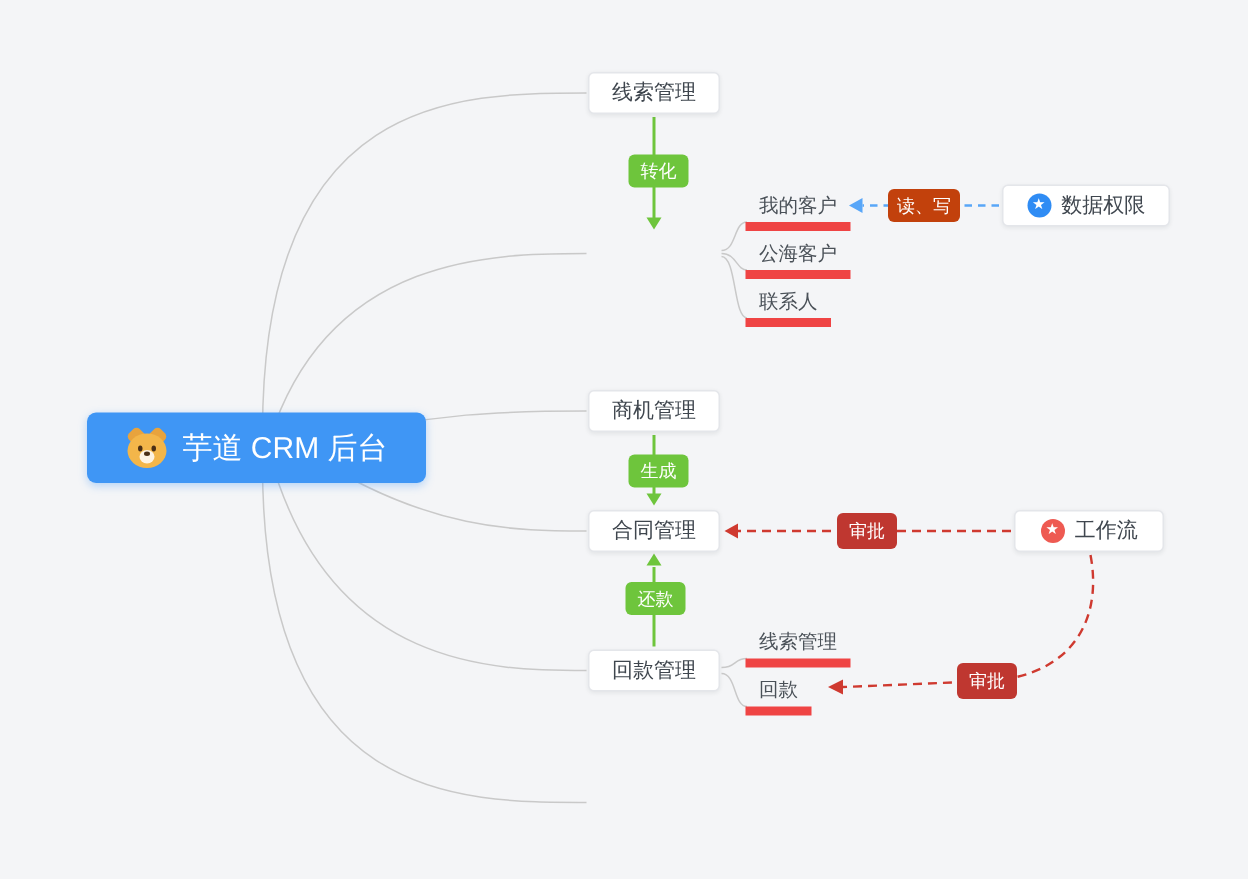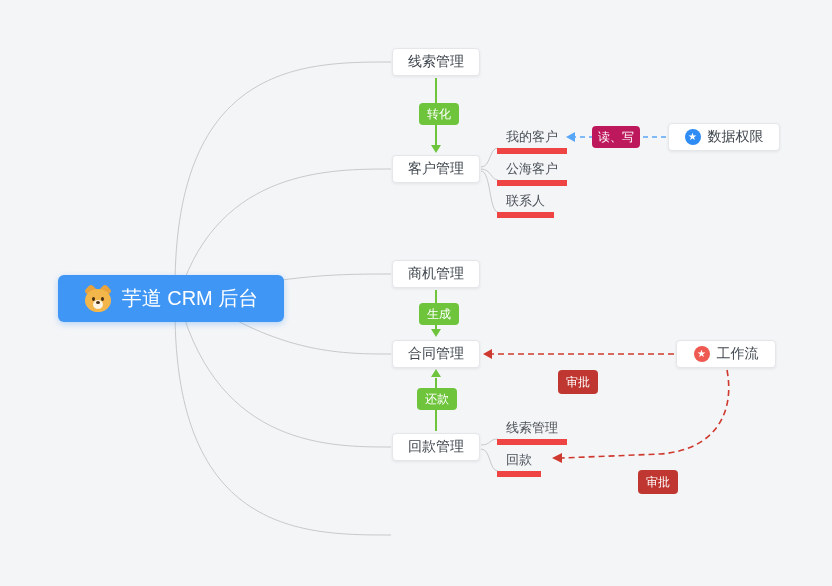--- a/index.html
+++ b/index.html
@@ -9,22 +9,22 @@
         box-shadow:0 1px 3px rgba(31,35,41,.08);display:flex;align-items:center;justify-content:center;
         font-size:14px;color:#3f464e;box-sizing:border-box;}
   .module{width:88px;height:28px;}
   .side{height:28px;gap:7px;}
   .root{position:absolute;z-index:2;left:58px;top:275px;width:226px;height:47px;background:#3f96f5;
         border-radius:6px;color:#fff;font-size:20px;display:flex;align-items:center;justify-content:center;
         gap:10px;box-shadow:0 2px 6px rgba(63,150,245,.35);}
   .badge{position:absolute;z-index:3;color:#fff;font-size:12px;border-radius:4px;
          display:flex;align-items:center;justify-content:center;white-space:nowrap;}
   .badge.green{width:40px;height:22px;background:#6ec53c;}
-  .badge.blue{width:48px;height:22px;background:#be185d;}
-  .badge.red{width:40px;height:24px;background:#bf3730;margin-top:28px;}
+  .badge.blue{width:48px;height:22px;background:#c2410c;}
+  .badge.red{width:40px;height:24px;background:#bf3730;}
   .child{position:absolute;z-index:2;height:22px;line-height:21px;padding:0 9px;font-size:13px;
          color:#4a5158;border-bottom:6px solid #ef4444;white-space:nowrap;box-sizing:content-box;}
   .node-icon{width:16px;height:16px;border-radius:50%;color:#fff;font-size:10px;line-height:16px;
              text-align:center;display:inline-block;flex:none;}
   .node-icon.blue{background:#2f8cf4;}
   .node-icon.red{background:#ee5a52;}
   
   .dog{position:relative;width:28px;height:26px;flex:none;}
   .dog i{position:absolute;display:block;}
   .dog .ear{width:10px;height:10px;background:#e8a33d;border-radius:3px;top:0;transform:rotate(45deg);}
@@ -79,21 +79,20 @@
         <i class="head"></i>
       <i class="eye l"></i>
         <i class="eye r"></i>
         <i class="snout"></i>
         <i class="nose"></i>
     </span>
     <span>芋道 CRM 后台</span>
   </div>
 
   <div class="node module" style="left:392px;top:48px">线索管理</div>
-  <div class="node module" style="left:392px;top:155px">客户管理</div>
   <div class="node module" style="left:392px;top:260px">商机管理</div>
   <div class="node module" style="left:392px;top:340px">合同管理</div>
   <div class="node module" style="left:392px;top:433px">回款管理</div>
 
   <div class="child" style="left:497px;top:126px">我的客户</div>
   <div class="child" style="left:497px;top:158px">公海客户</div>
   <div class="child" style="left:497px;top:190px">联系人</div>
 
   <div class="child" style="left:497px;top:417px">线索管理</div>
   <div class="child" style="left:497px;top:449px">回款</div>

